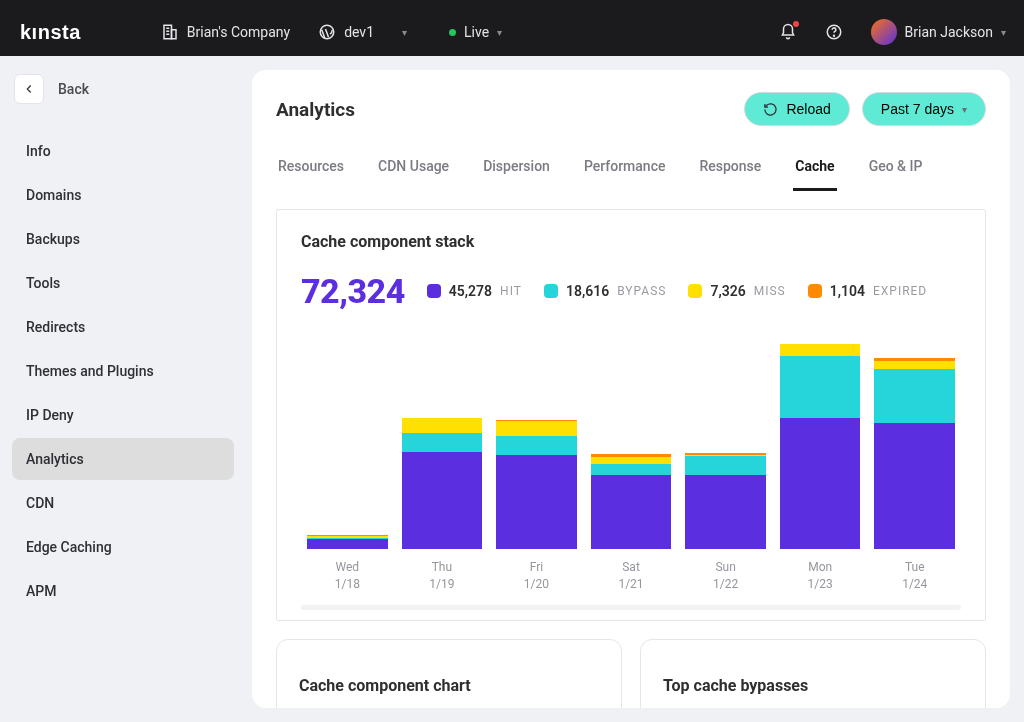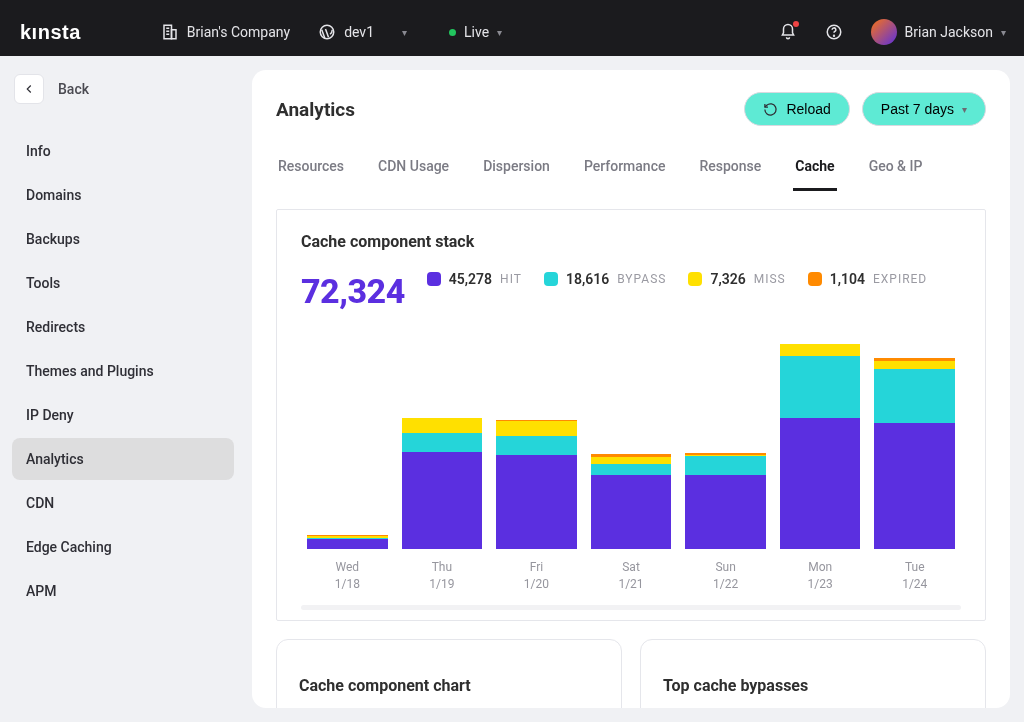--- a/index.html
+++ b/index.html
@@ -38,21 +38,21 @@
   .btn .chev { color: #6b6b72; }
 
   .tabs { display: flex; gap: 30px; margin-top: 22px; border-bottom: 1px solid transparent; }
   .tab { font-size: 14px; color: #7b7b84; padding: 10px 2px 14px; cursor: pointer; font-weight: 500; }
   .tab.active { color: #1b1b1e; border-bottom: 3px solid #1b1b1e; font-weight: 700; margin-bottom: -1px; }
 
   
   .card { border: 1px solid #e5e6eb; border-radius: 2px; padding: 22px 24px 10px; margin-top: 18px; }
   .card-title { font-size: 16px; font-weight: 700; margin-bottom: 20px; }
 
-  .stats-row { display: flex; align-items: flex-start; gap: 22px; flex-wrap: wrap; }
+  .stats-row { display: flex; align-items: center; gap: 22px; flex-wrap: wrap; }
   .big-number { font-size: 34px; font-weight: 800; color: #5b2fe0; letter-spacing: -0.5px; }
   .legend { display: flex; align-items: center; gap: 8px; }
   .swatch { width: 14px; height: 14px; border-radius: 4px; }
   .legend .val { font-weight: 600; font-size: 14px; }
   .legend .lbl { font-size: 12px; color: #9a9aa2; letter-spacing: 1px; }
 
   
   .chart { margin-top: 28px; }
   .bars { display: flex; align-items: flex-end; height: 210px; gap: 14px; padding: 0 6px; }
   .bar-slot { flex: 1; display: flex; flex-direction: column; align-items: stretch; justify-content: flex-end; }

